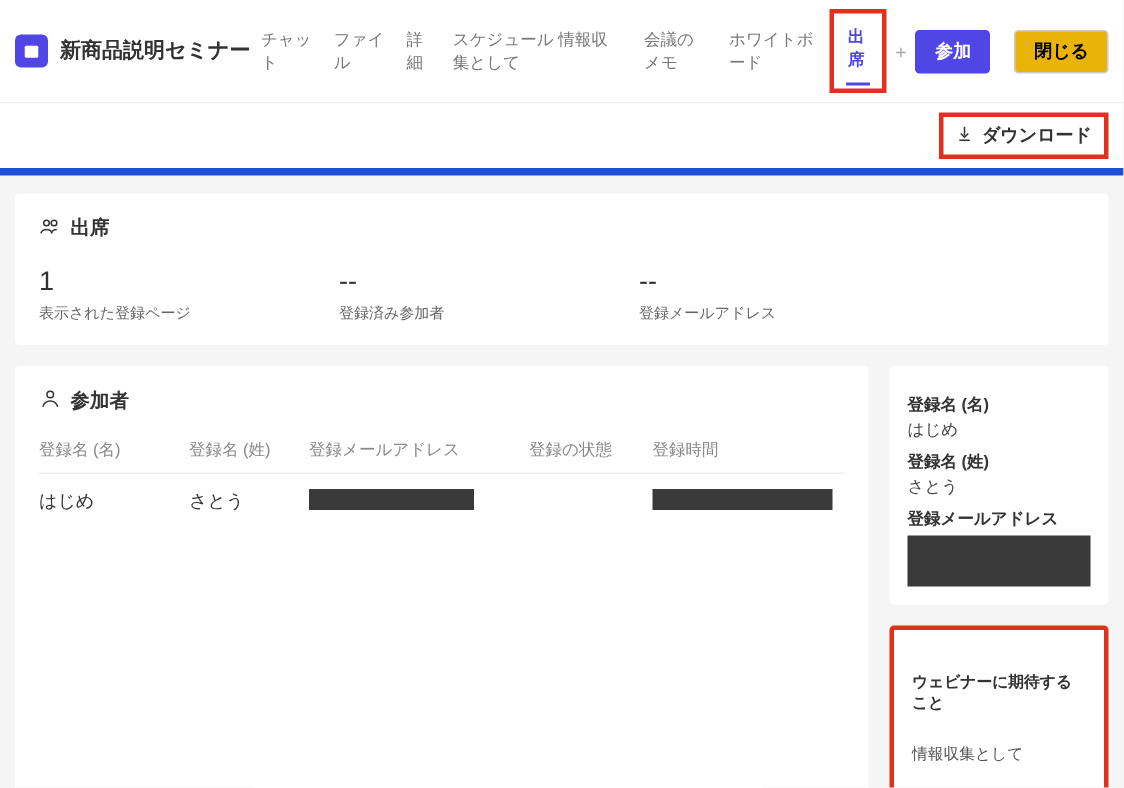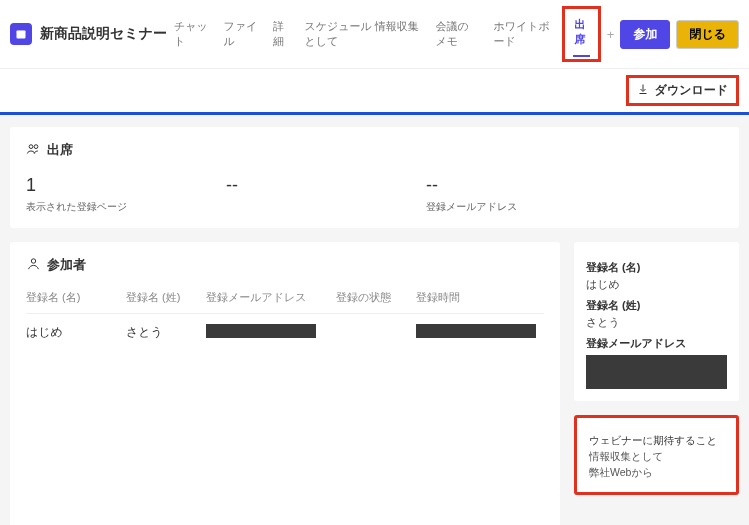--- a/index.html
+++ b/index.html
@@ -48,33 +48,33 @@
       position: absolute;
       left: 20%; right: 20%; bottom: -4px;
       height: 2px;
       background: #4f46e5;
     }
     .plus-tab { color: #aaa; padding: 4px 6px; cursor: pointer; font-size: 13px; }
     .highlight-tab {
       border: 3px solid #e2301f;
       padding: 2px 2px 6px 2px;
     }
-    .header-actions { display: flex; gap: 6px; align-items: flex-start; }
+    .header-actions { display: flex; gap: 16px; align-items: flex-start; }
     .btn {
       padding: 5px 12px; font-size: 12px; border-radius: 3px;
       border: 1px solid #ccc; background: #eab308; cursor: pointer;
       font-weight: 600;
     }
     .btn.primary { background: #4f46e5; color: #fff; border-color: #4f46e5; }
     
     .dlbar {
       background: #fff;
       display: flex; justify-content: flex-end;
       padding: 6px 10px;
-      border-bottom: 3px solid #1d4ed8;
+      border-bottom: 5px solid #1d4ed8;
     }
     .dlwrap {
       border: 3px solid #e2301f;
       display: inline-flex;
     }
     .dl {
       display: flex; align-items: center; gap: 6px;
       padding: 4px 8px;
       font-size: 12px; font-weight: 700;
       cursor: pointer;
@@ -98,32 +98,32 @@
     .card.main { flex: 1; min-height: 300px; }
     .aside { width: 190px; display: flex; flex-direction: column; gap: 14px; }
     
     .tbl-head, .tbl-row { display: flex; align-items: center; }
     .tbl-head { color: #888; font-size: 11px; border-bottom: 1px solid #eee; padding-bottom: 8px; }
     .tbl-row { padding: 10px 0; font-size: 12px; }
     .col { padding-right: 8px; }
     .c1 { width: 100px; }
     .c2 { width: 80px; }
     .c3 { width: 130px; }
-    .c4 { width: 80px; }
-    .c5 { flex: 1; }
+    .c4 { width: 80px; text-align: right; }
+    .c5 { flex: 1; margin-left: 19px; }
     .redact { background: #3a3a3a; height: 14px; width: 110px; display: inline-block; }
     .redact.wide { width: 120px; }
     
     .detail { background: #fff; border-radius: 3px; padding: 12px 12px; font-size: 11px; }
     .dlabel { font-weight: 700; margin-top: 6px; }
     .dval { margin-top: 2px; color: #444; }
     .detail .redblock { background: #3a3a3a; height: 34px; width: 100%; margin-top: 4px; }
     .qa-card { border: 3px solid #e2301f; }
-    .qa-card .q { font-weight: 400; font-size: 10.5px; margin-top: 4px; }
-    .qa-card .a { font-size: 10.5px; color: #555; margin-top: 2px; }
+    .qa-card .q { font-weight: 700; font-size: 10.5px; margin-top: 16px; }
+    .qa-card .a { font-size: 10.5px; color: #555; margin-top: 20px; }
   </style>
 </head>
 <body>
 
 <div class="header">
   <div class="header-icon">
     <svg viewBox="0 0 24 24">
         <rect x="3" y="5" width="18" height="16" rx="2"></rect>
         <rect x="3" y="5" width="18" height="5" fill="#fff" opacity="0.25"></rect>
       </svg>
@@ -176,20 +176,21 @@
       </span>
       <span>出席</span>
     </div>
     <div class="stats">
       <div class="stat">
         <div class="stat-val">1</div>
         <div class="stat-lbl">表示された登録ページ</div>
       </div>
       <div class="stat">
         <div class="stat-val">--</div>
+        <div class="stat-lbl">登録済み参加者</div>
       </div>
       <div class="stat">
         <div class="stat-val">--</div>
         <div class="stat-lbl">登録メールアドレス</div>
       </div>
     </div>
   </div>
 
   <div class="row">
 

